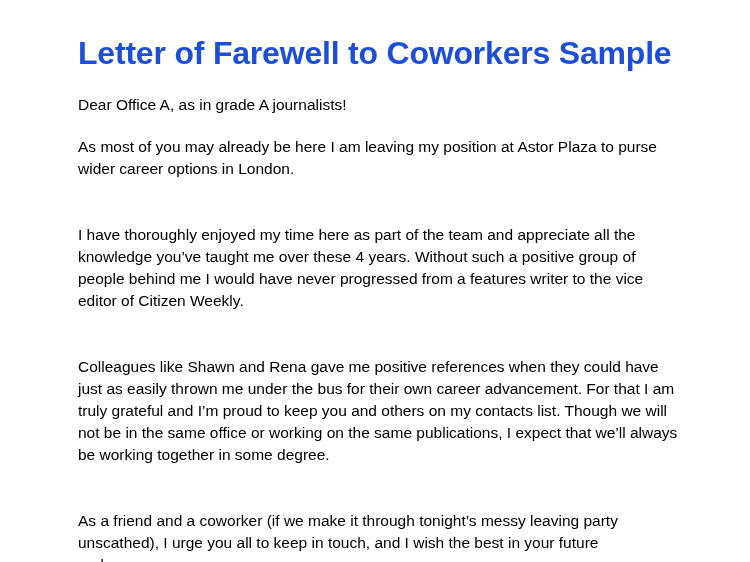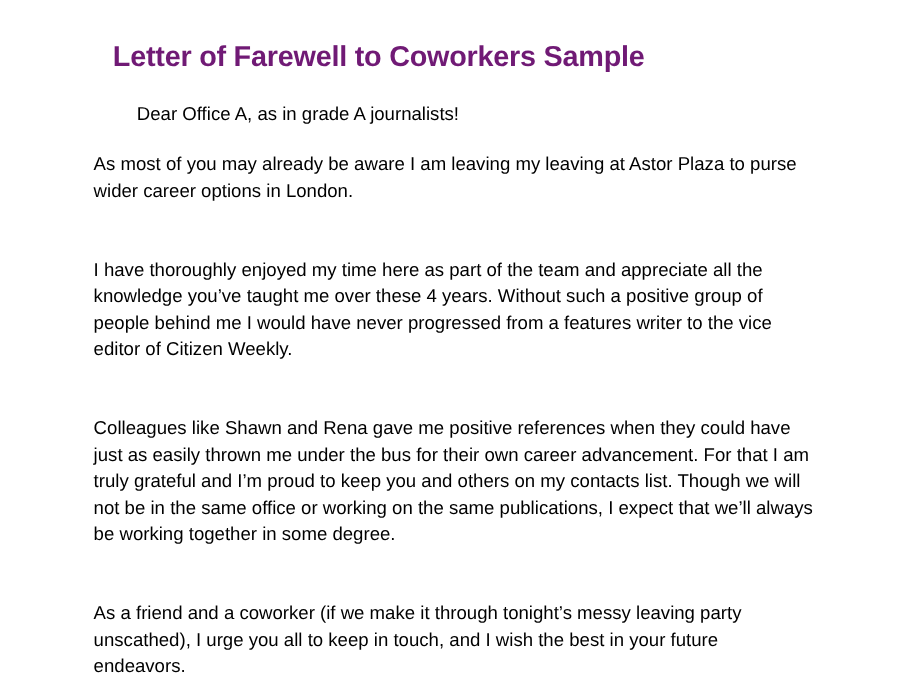--- a/index.html
+++ b/index.html
@@ -16,45 +16,44 @@
   }
   .page {
     position: relative;
     width: 750px;
     height: 562px;
     box-sizing: border-box;
     padding: 34px 70px 0 78px;
     background: #ffffff;
   }
   .doc-title {
-    font-size: 24px;
+    font-size: 32px;
     font-weight: bold;
     line-height: 1.2;
-    margin: 0 0 22px 16px;
+    margin: 0 0 22px 0;
     letter-spacing: -0.2px;
-    color: #701a75;
+    color: #1d4ed8;
   }
   .para {
     font-size: 15.5px;
     line-height: 1.42;
     margin: 0 0 18px 0;
     color: #000000;
     max-width: 600px;
   }
   .para.gap-lg {
     margin-bottom: 44px;
   }
   .para.salutation {
     margin-bottom: 20px;
-    margin-left: 36px;
   }
 </style>
 </head>
 <body>
 
 <div class="page">
   <h1 class="doc-title">Letter of Farewell to Coworkers Sample</h1>
   <p class="para salutation">Dear Office A, as in grade A journalists!</p>
-  <p class="para gap-lg">As most of you may already be aware I am leaving my leaving at Astor Plaza to purse wider career options in London.</p>
+  <p class="para gap-lg">As most of you may already be here I am leaving my position at Astor Plaza to purse wider career options in London.</p>
   <p class="para gap-lg">I have thoroughly enjoyed my time here as part of the team and appreciate all the knowledge you’ve taught me over these 4 years. Without such a positive group of people behind me I would have never progressed from a features writer to the vice editor of Citizen Weekly.</p>
   <p class="para gap-lg">Colleagues like Shawn and Rena gave me positive references when they could have just as easily thrown me under the bus for their own career advancement. For that I am truly grateful and I’m proud to keep you and others on my contacts list. Though we will not be in the same office or working on the same publications, I expect that we’ll always be working together in some degree.</p>
   <p class="para">As a friend and a coworker (if we make it through tonight’s messy leaving party unscathed), I urge you all to keep in touch, and I wish the best in your future endeavors.</p>
 </div>
 
 </body></html>

